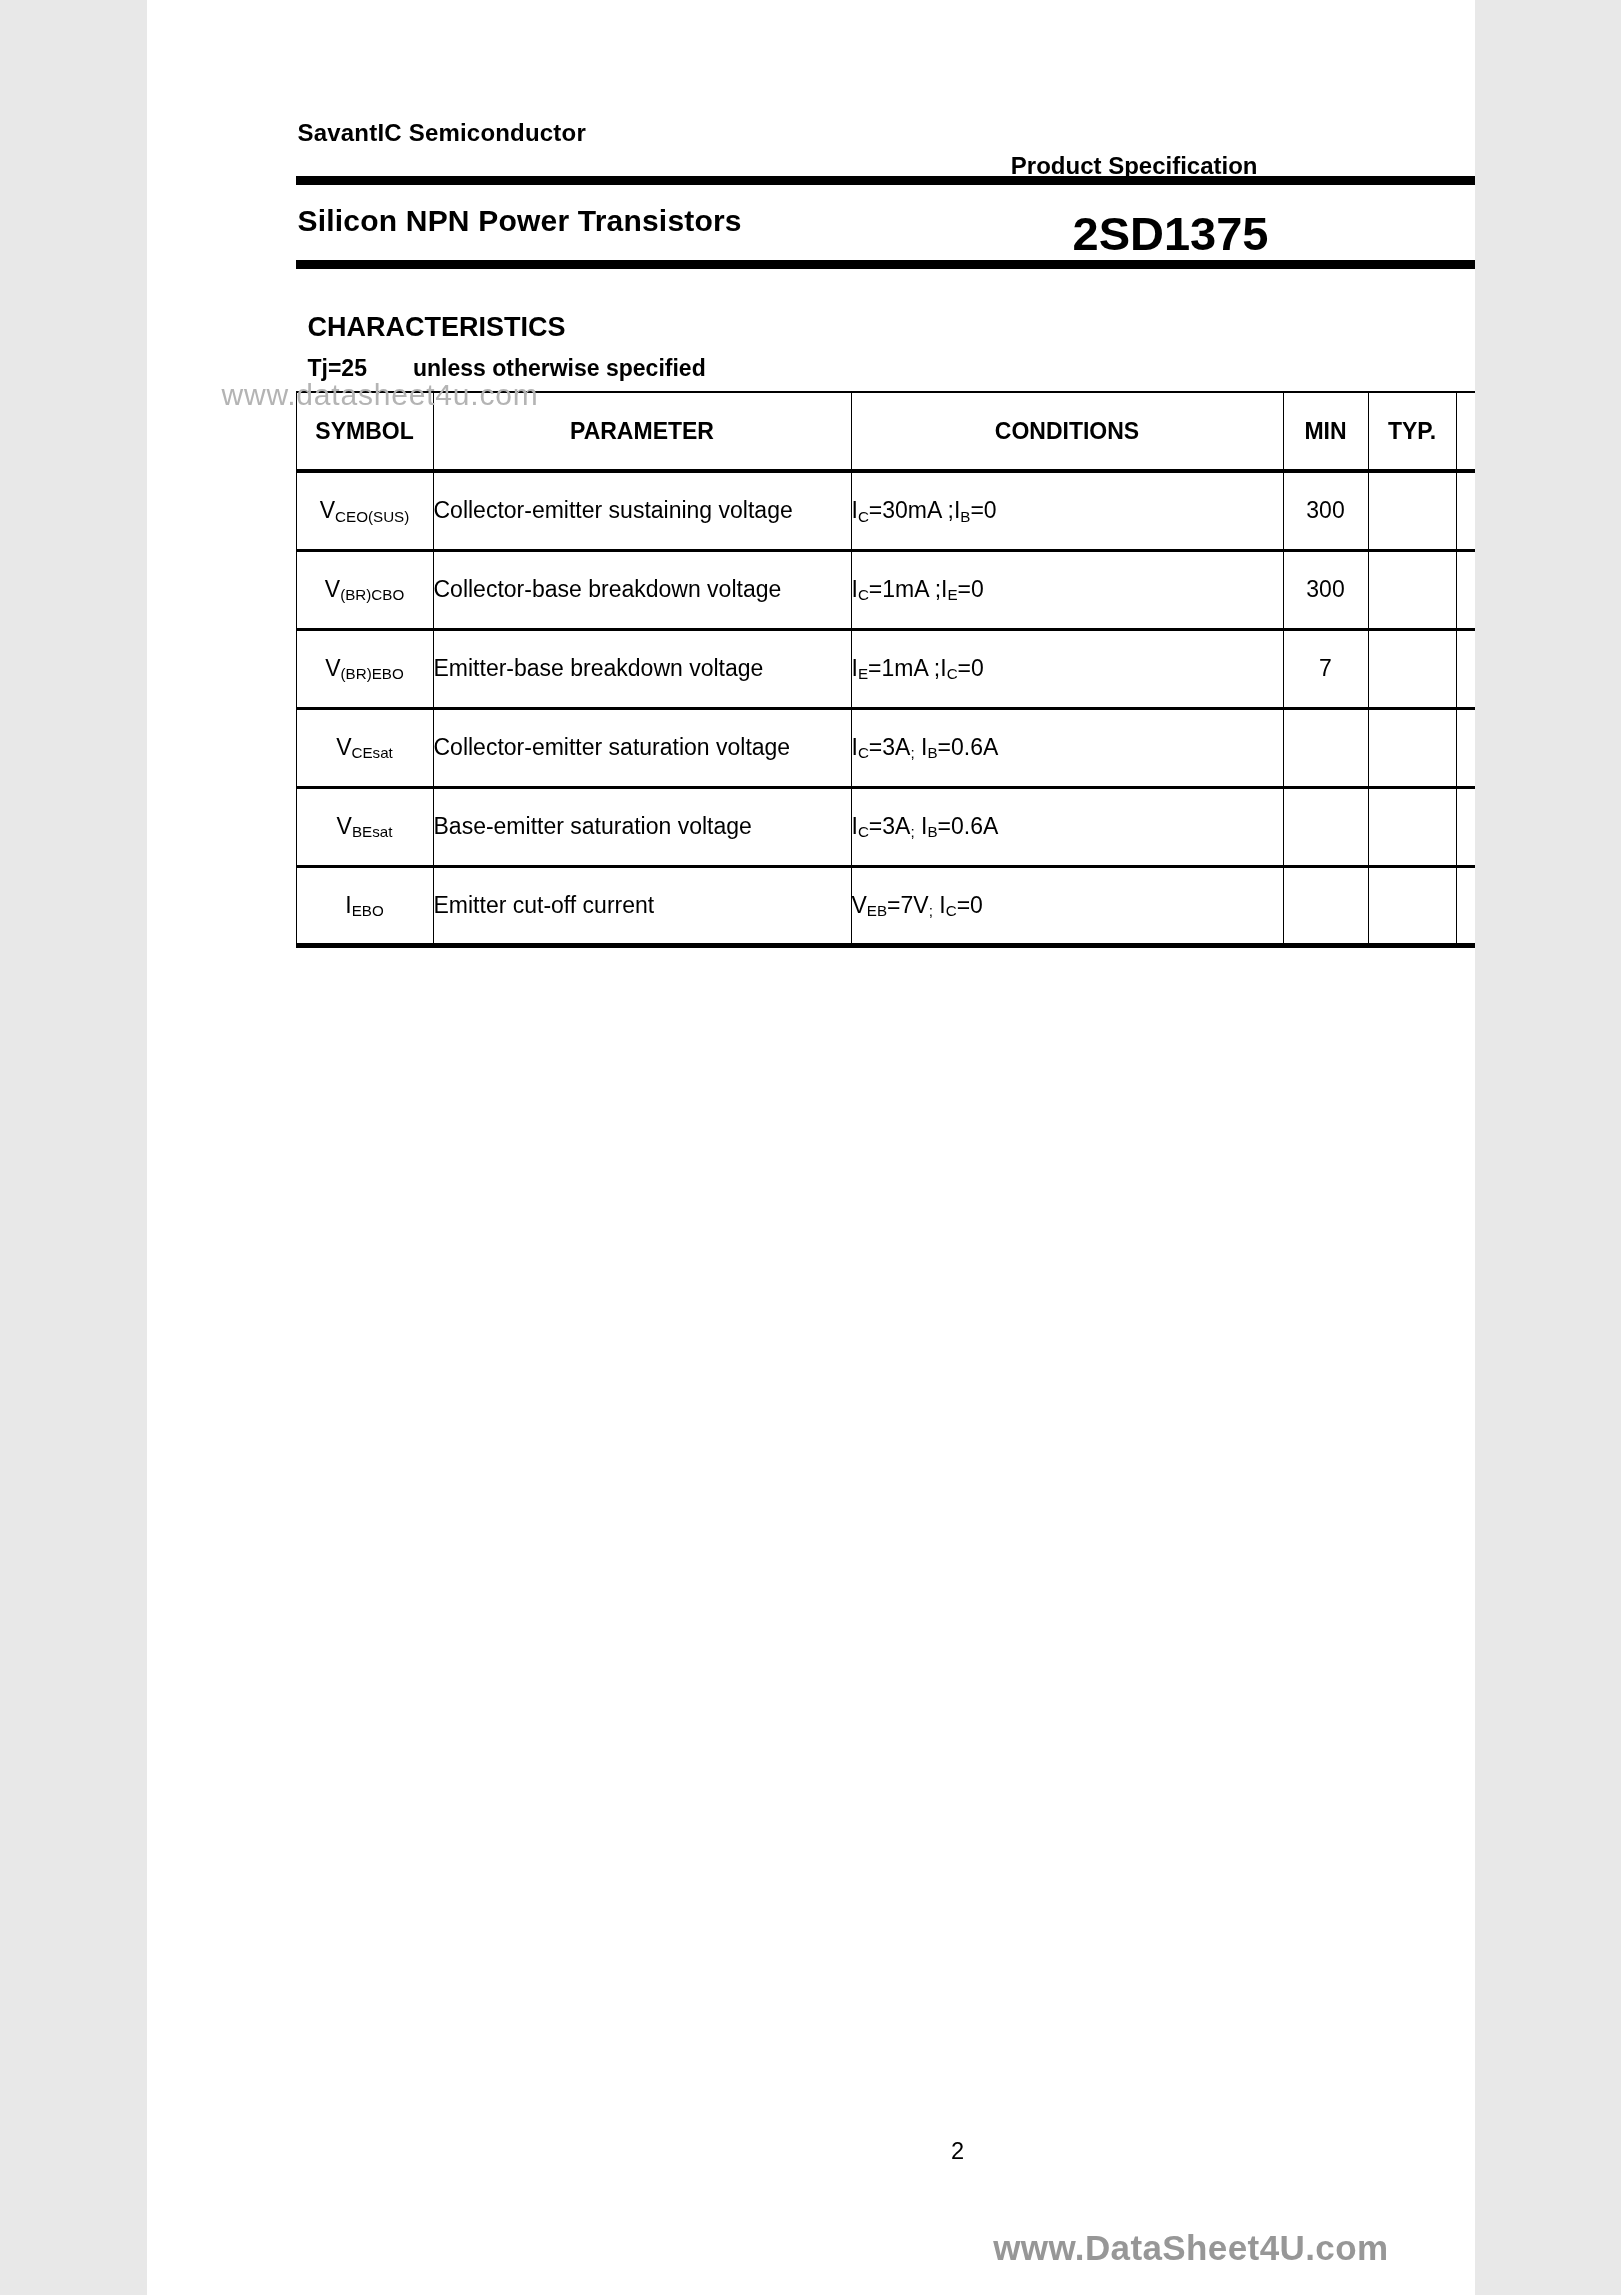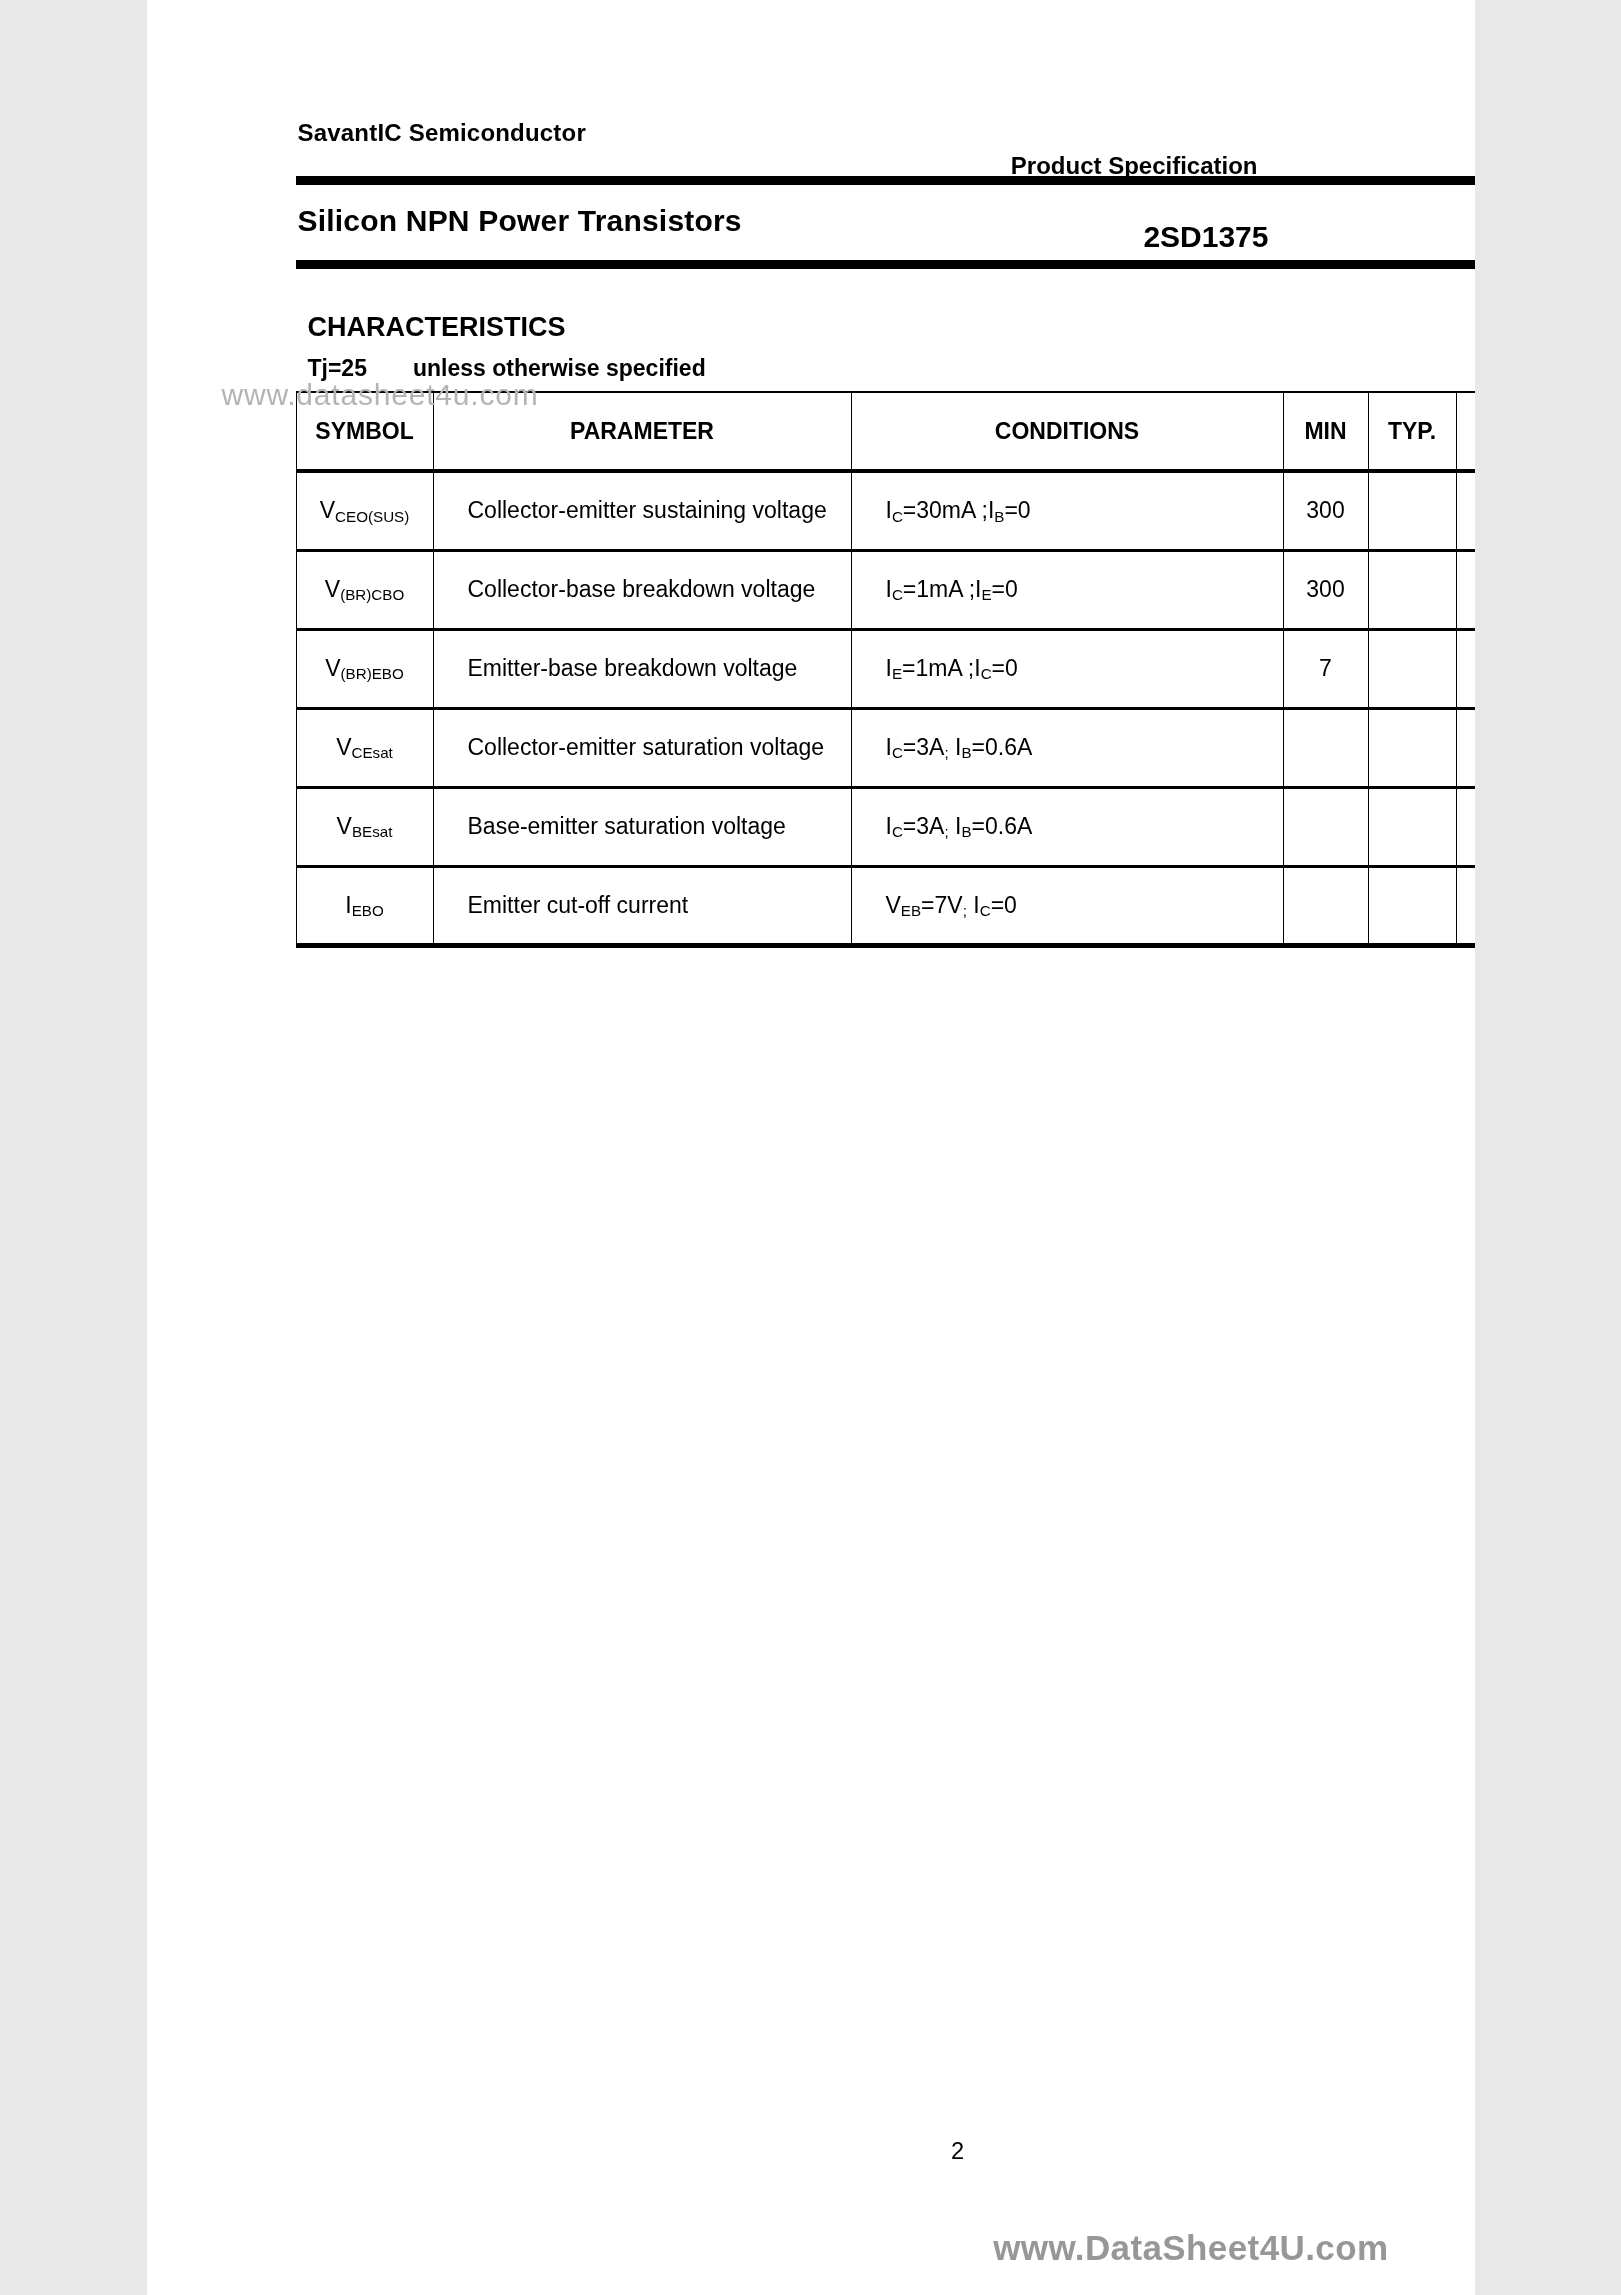--- a/index.html
+++ b/index.html
@@ -24,22 +24,22 @@
     font-size: 24px; font-weight: bold; margin-top: 33px;
   }
   .rule { position: absolute; left: 149px; width: 1331px; background: #000; }
   .rule-1 { top: 176px; height: 8.6px; }
   .rule-2 { top: 260px; height: 9.4px; }
   .title {
     position: absolute; left: 151px; top: 204px;
     font-size: 30px; font-weight: bold; letter-spacing: 0.2px;
   }
   .part-number {
-    position: absolute; right: 206px; top: 220px;
-    font-size: 30px; font-weight: bold;
+    position: absolute; right: 206px; top: 206px;
+    font-size: 47px; font-weight: bold;
   }
   
   .section-heading {
     position: absolute; left: 161px; top: 312px;
     font-size: 27px; font-weight: bold;
   }
   .condition-note {
     position: absolute; left: 161px; top: 355px;
     font-size: 23px; font-weight: bold;
   }
@@ -73,21 +73,21 @@
   .char-table thead th {
     border-top: 2.4px solid #000; border-bottom: 4.7px solid #000;
     height: 79px; font-weight: bold; text-align: center;
   }
   .char-table tbody td {
     border-bottom: 3.9px solid #000;
     height: 79px; text-align: center;
   }
   .char-table tbody tr:last-child td { border-bottom: 5.5px solid #000; }
   .char-table td.col-parameter, .char-table td.col-conditions {
-    text-align: left; padding-left: 34px;
+    text-align: left; padding-left: 0;
   }
   .char-table sub {
     font-size: 0.66em; line-height: 0;
     vertical-align: baseline; position: relative; top: 0.22em;
   }
 </style>
 </head>
 <body>
 
 <div class="page">

